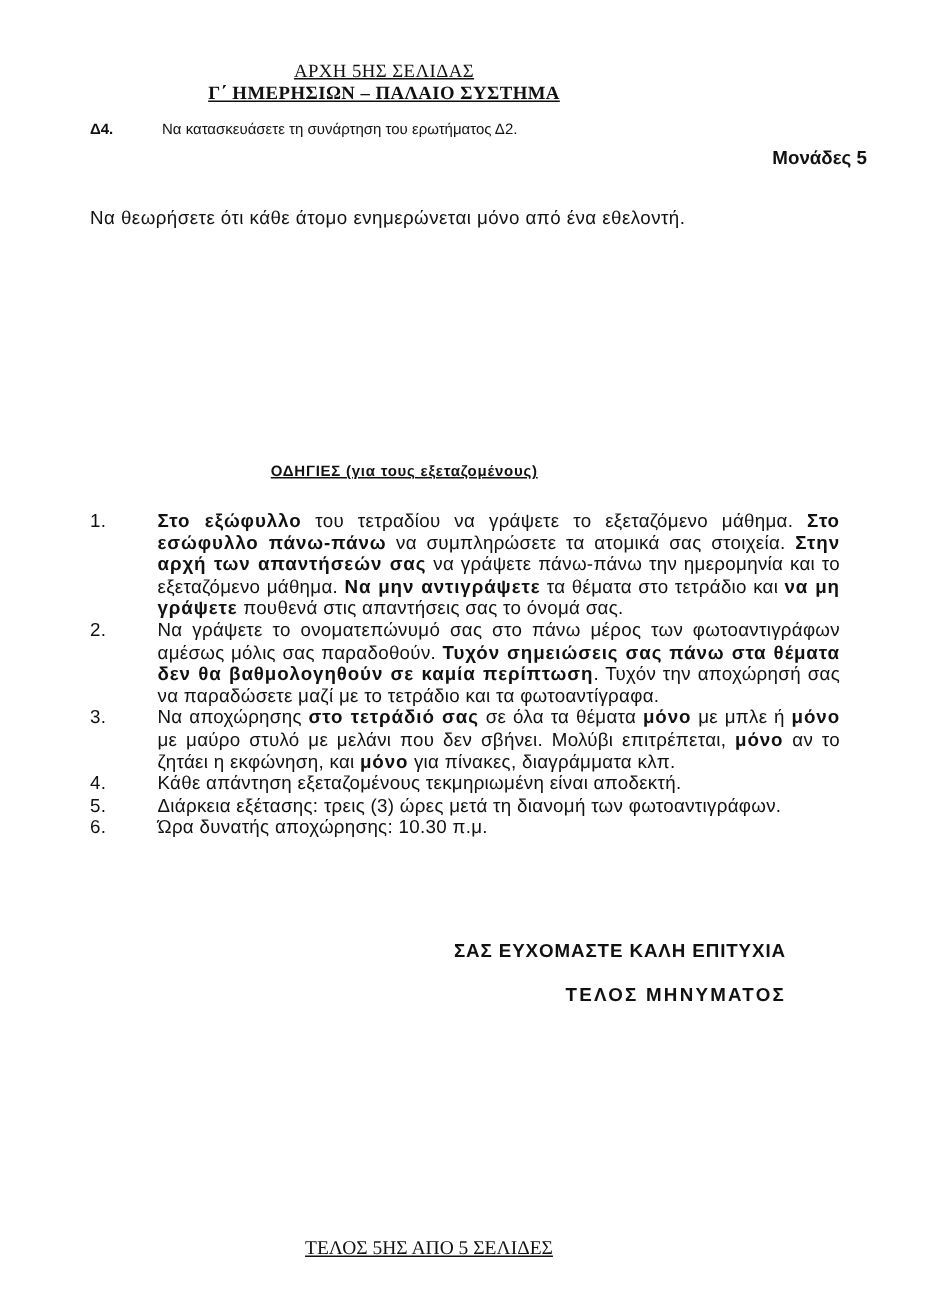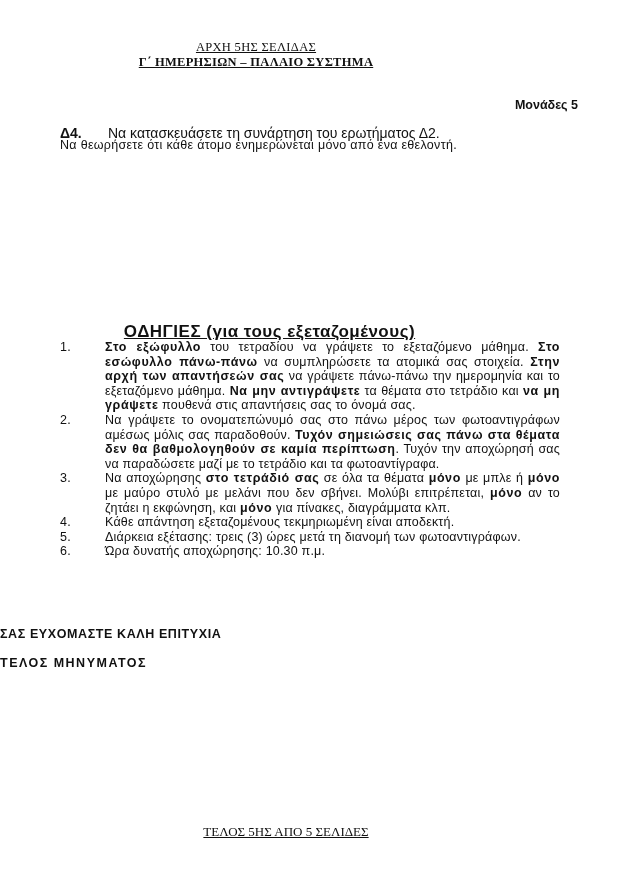--- a/index.html
+++ b/index.html
@@ -1,31 +1,31 @@
 <!DOCTYPE html>
 <html><head>
 <meta charset="utf-8">
 <style>
   html, body { margin:0; padding:0; background:#ffffff; }
   body { width:620px; height:877px; position:relative; overflow:hidden; color:#111; }
   .serif { font-family:"Liberation Serif", serif; }
   .sans { font-family:"Liberation Sans", sans-serif; }
   .hdr { position:absolute; left:0; width:512px; text-align:center; font-size:12.5px; letter-spacing:0.3px; }
   .hdr span { text-decoration:underline; }
-  .q { position:absolute; left:60px; top:81px; font-size:14px;margin-top:44px; }
+  .q { position:absolute; left:60px; top:81px; font-size:10px; }
   .q .lbl { font-weight:bold; display:inline-block; width:48px; }
   .marks { position:absolute; right:42px; top:98px; font-size:12.5px; font-weight:bold; }
   .note { position:absolute; left:60px; top:138px; font-size:12.5px; letter-spacing:0.3px;text-align:center; }
-  .instr-title { position:absolute; left:0; width:539px; top:322px; text-align:center; font-size:17px; font-weight:bold; letter-spacing:0.5px; }
+  .instr-title { position:absolute; left:0; width:539px; top:309px; text-align:center; font-size:10px; font-weight:bold; letter-spacing:0.5px; }
   .instr-title span { text-decoration:underline; }
   ol.instr { position:absolute; left:60px; top:340px; width:500px; margin:0; padding:0; list-style:none; font-size:12.5px; line-height:14.6px; }
   ol.instr li { position:relative; padding-left:45px; text-align:justify; text-align-last:left; letter-spacing:0.2px; }
   ol.instr li .num { position:absolute; left:0; top:0; }
   ol.instr b { letter-spacing:0.6px; }
-  .closing { position:absolute; left:0; width:524px; text-align:left; font-size:12.5px; font-weight:bold; letter-spacing:0.6px; }
+  .closing { position:absolute; left:0; width:524px; text-align:right; font-size:12.5px; font-weight:bold; letter-spacing:0.6px; }
   .footer { position:absolute; left:0; width:572px; top:824px; text-align:center; font-size:13px; }
   .footer span { text-decoration:underline; }
 </style>
 </head>
 <body>
 
 <div class="hdr serif" style="top:40px;"><span>ΑΡΧΗ 5ΗΣ ΣΕΛΙΔΑΣ</span></div>
 <div class="hdr serif" style="top:55px;font-weight:bold;"><span>Γ΄ ΗΜΕΡΗΣΙΩΝ – ΠΑΛΑΙΟ ΣΥΣΤΗΜΑ</span></div>
 
 <div class="q sans">

